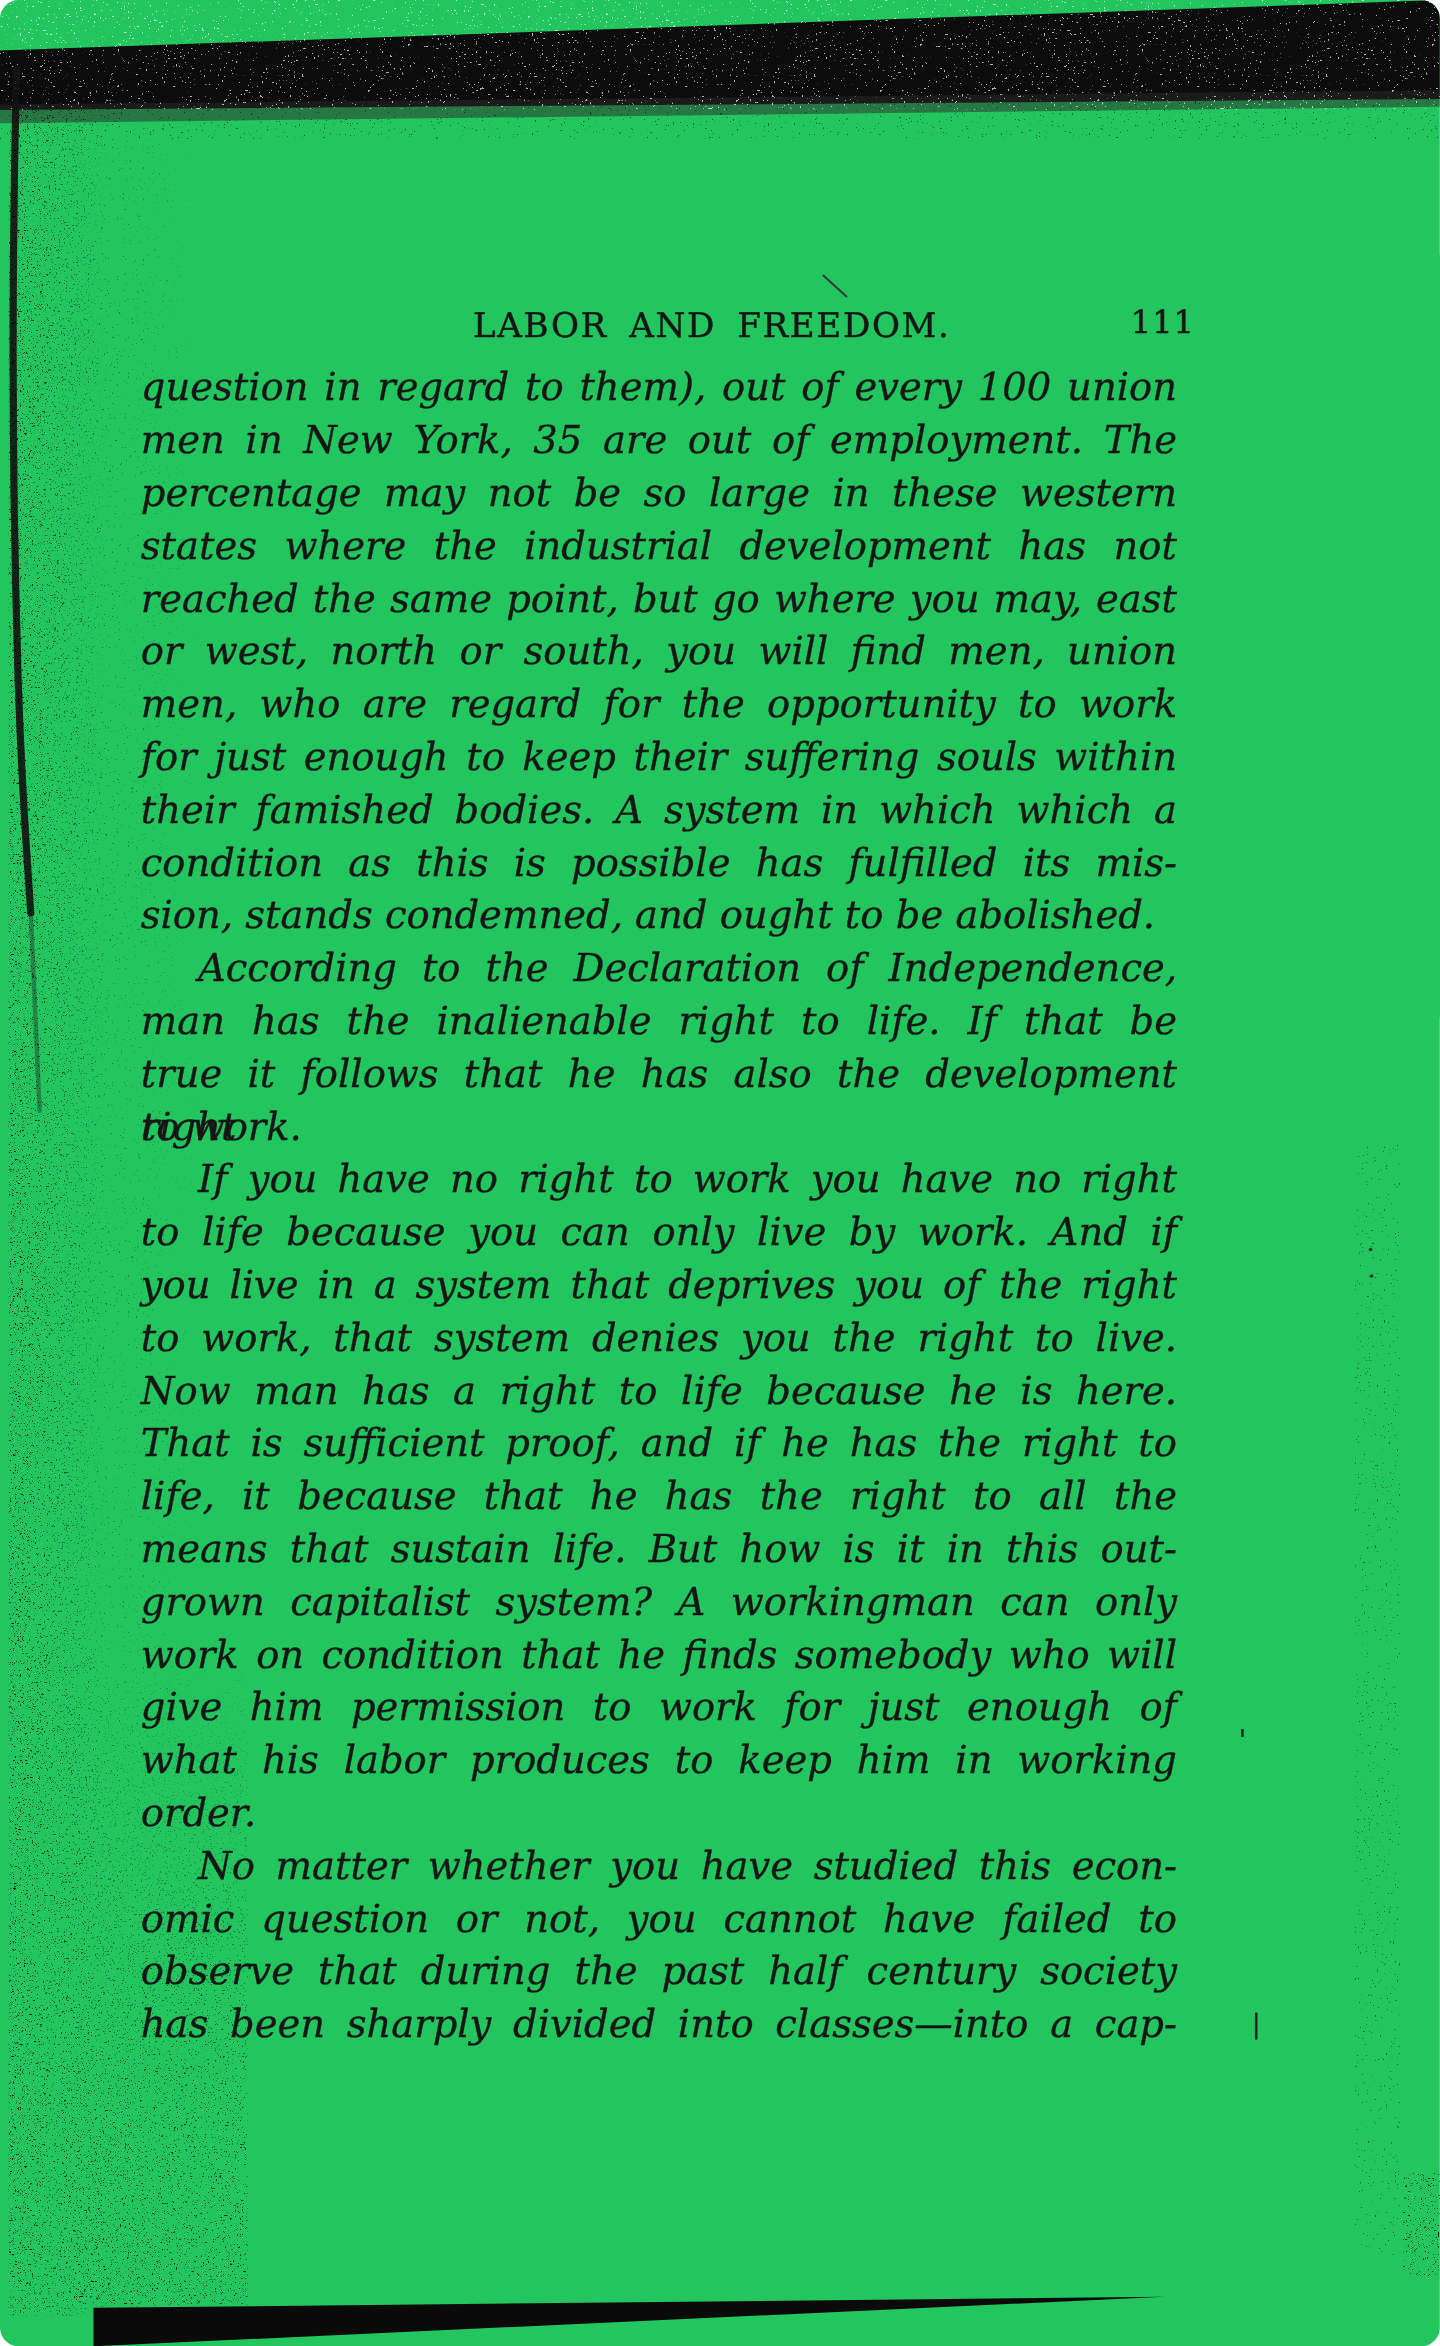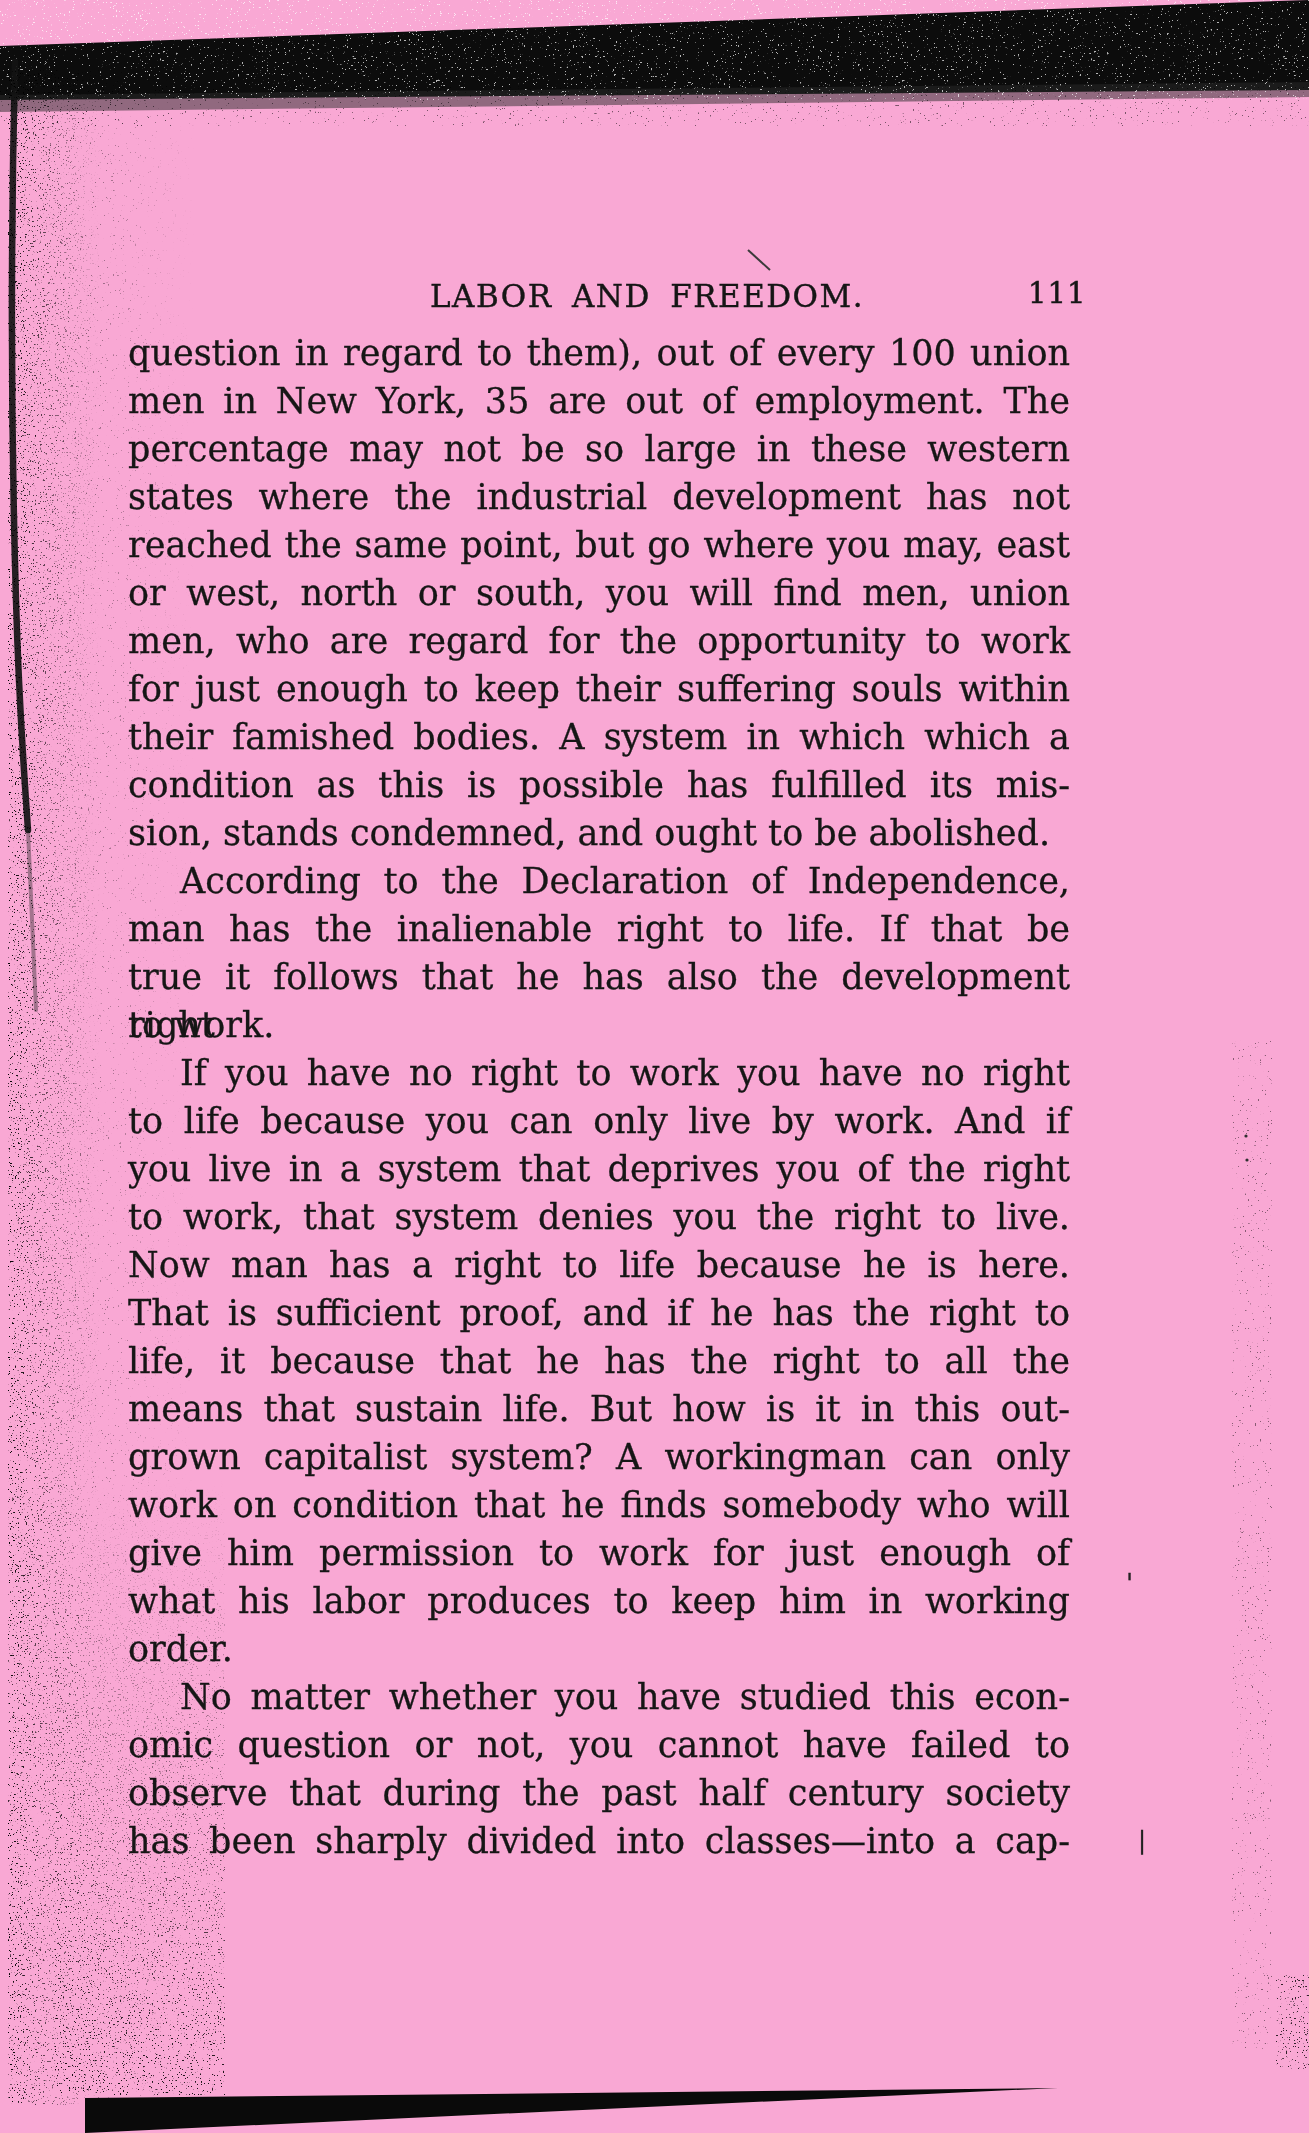--- a/index.html
+++ b/index.html
@@ -1,23 +1,24 @@
 <!DOCTYPE html>
 <html><head>
 <meta charset="utf-8">
 <style>
   html, body { margin: 0; padding: 0; background: #ffffff; }
   .scan {
     position: relative;
     width: 1309px;
     height: 2133px;
-    background: #f9a8d4;
+    background: #22c55e;
     overflow: hidden;
     font-family: "DejaVu Serif", "Liberation Serif", serif;
     color: #161616;
+    border-radius: 17px;
   }
   .artifacts {
     position: absolute;
     left: 0; top: 0;
     z-index: 1;
   }
   .running-head {
     position: absolute;
     top: 276px;
     left: 0;
@@ -44,20 +45,21 @@
     -webkit-text-stroke: 0.5px #161616;
   }
   .text-block {
     position: absolute;
     left: 128px;
     top: 329px;
     width: 942px;
     z-index: 2;
     font-size: 35px;
     line-height: 48px;
+    font-style: italic;
     -webkit-text-stroke: 0.3px #161616;
   }
   .line {
     height: 48px;
     text-align: justify;
     text-align-last: justify;
   }
   .line.pend { text-align-last: left; }
   .line.ind { text-indent: 52px; }
   .margin-mark {

